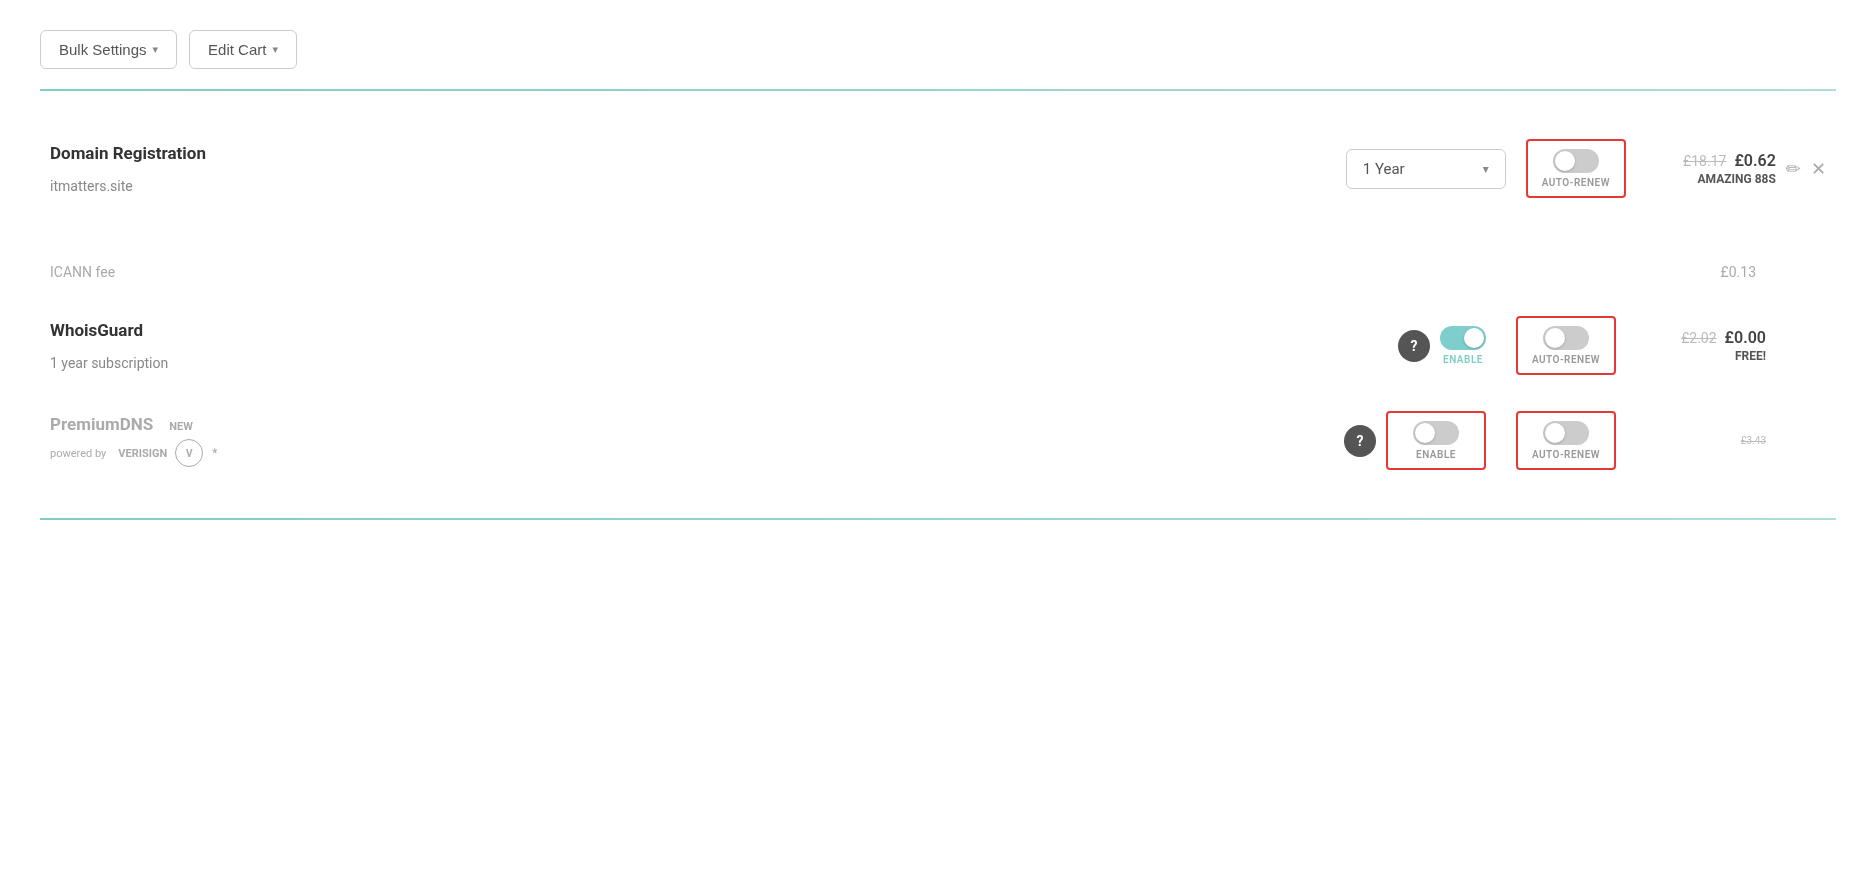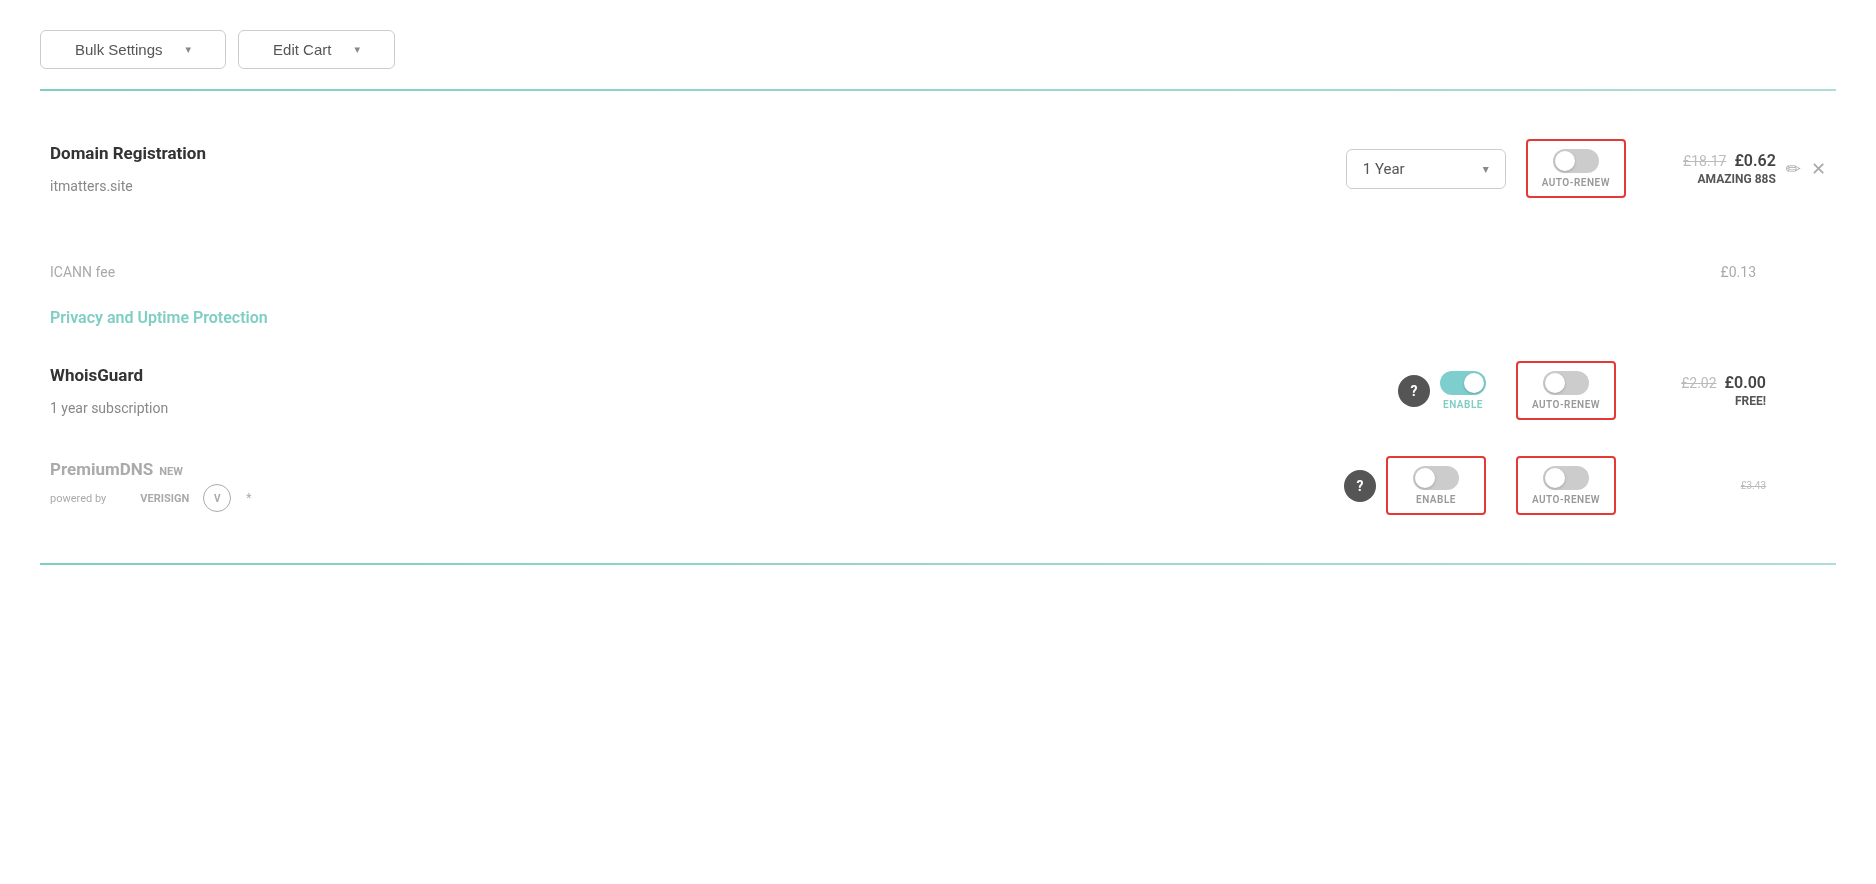--- a/index.html
+++ b/index.html
@@ -18,22 +18,22 @@
     
     .toolbar {
       display: flex;
       gap: 12px;
       margin-bottom: 20px;
     }
 
     .toolbar-btn {
       display: flex;
       align-items: center;
-      gap: 23px;
-      padding: 10px 34px;
+      gap: 6px;
+      padding: 10px 18px;
       border: 1.5px solid #ccc;
       border-radius: 6px;
       background: #fff;
       color: #555;
       font-size: 15px;
       cursor: pointer;
     }
 
     .toolbar-btn .chevron {
       font-size: 11px;
@@ -250,21 +250,21 @@
       font-size: 11px;
       font-weight: 700;
       color: #aaa;
       vertical-align: super;
       margin-left: 4px;
     }
 
     .verisign-row {
       display: flex;
       align-items: center;
-      gap: 14px;
+      gap: 8px;
       margin-top: 5px;
       text-align: center;
     }
 
     .verisign-text {
       font-size: 11px;
       color: #aaa;
     }
 
     .verisign-logo {
@@ -354,21 +354,20 @@
         <span class="action-icon">✕</span>
       </div>
     </div>
 
     <div class="icann-row row-flex">
       <span class="icann-label">ICANN fee</span>
       <div class="spacer"></div>
       <span class="icann-price" style="padding-right: 70px;">£0.13</span>
     </div>
 
-    <div class="section-heading">Privacy and Uptime Protection</div>
 
     <div class="item-row row-flex">
       <div class="item-info">
         <div class="item-title">WhoisGuard</div>
         <div class="item-subtitle">1 year subscription</div>
       </div>
 
       <div class="spacer"></div>
 
       <div style="display:flex; align-items:center; gap:10px;">
@@ -390,27 +389,27 @@
           <span class="price-new">£0.00</span>
         </div>
         <div class="price-badge">FREE!</div>
       </div>
 
       <div style="width:60px;"></div>
     </div>
 
     <div class="item-row row-flex">
       <div class="item-info">
-        <div style="display:flex; align-items:baseline; gap:2px;">
+        <div style="display:flex; align-items:baseline; gap:12px;">
           <span class="premium-title">PremiumDNS</span>
           <span class="premium-new-badge">NEW</span>
         </div>
         <div class="verisign-row">
           <span class="verisign-text">powered by</span>
-          <span class="verisign-text" style="font-weight:700; margin-left:20px;">VERISIGN</span>
+          <span class="verisign-text" style="font-weight:700; margin-left:4px;">VERISIGN</span>
           <div class="verisign-logo">
             <span>V</span>
           </div>
           <span style="color:#aaa; font-size:12px; margin-left:1px;">*</span>
         </div>
       </div>
 
       <div class="spacer"></div>
 
       <div style="display:flex; align-items:center; gap:10px;">

